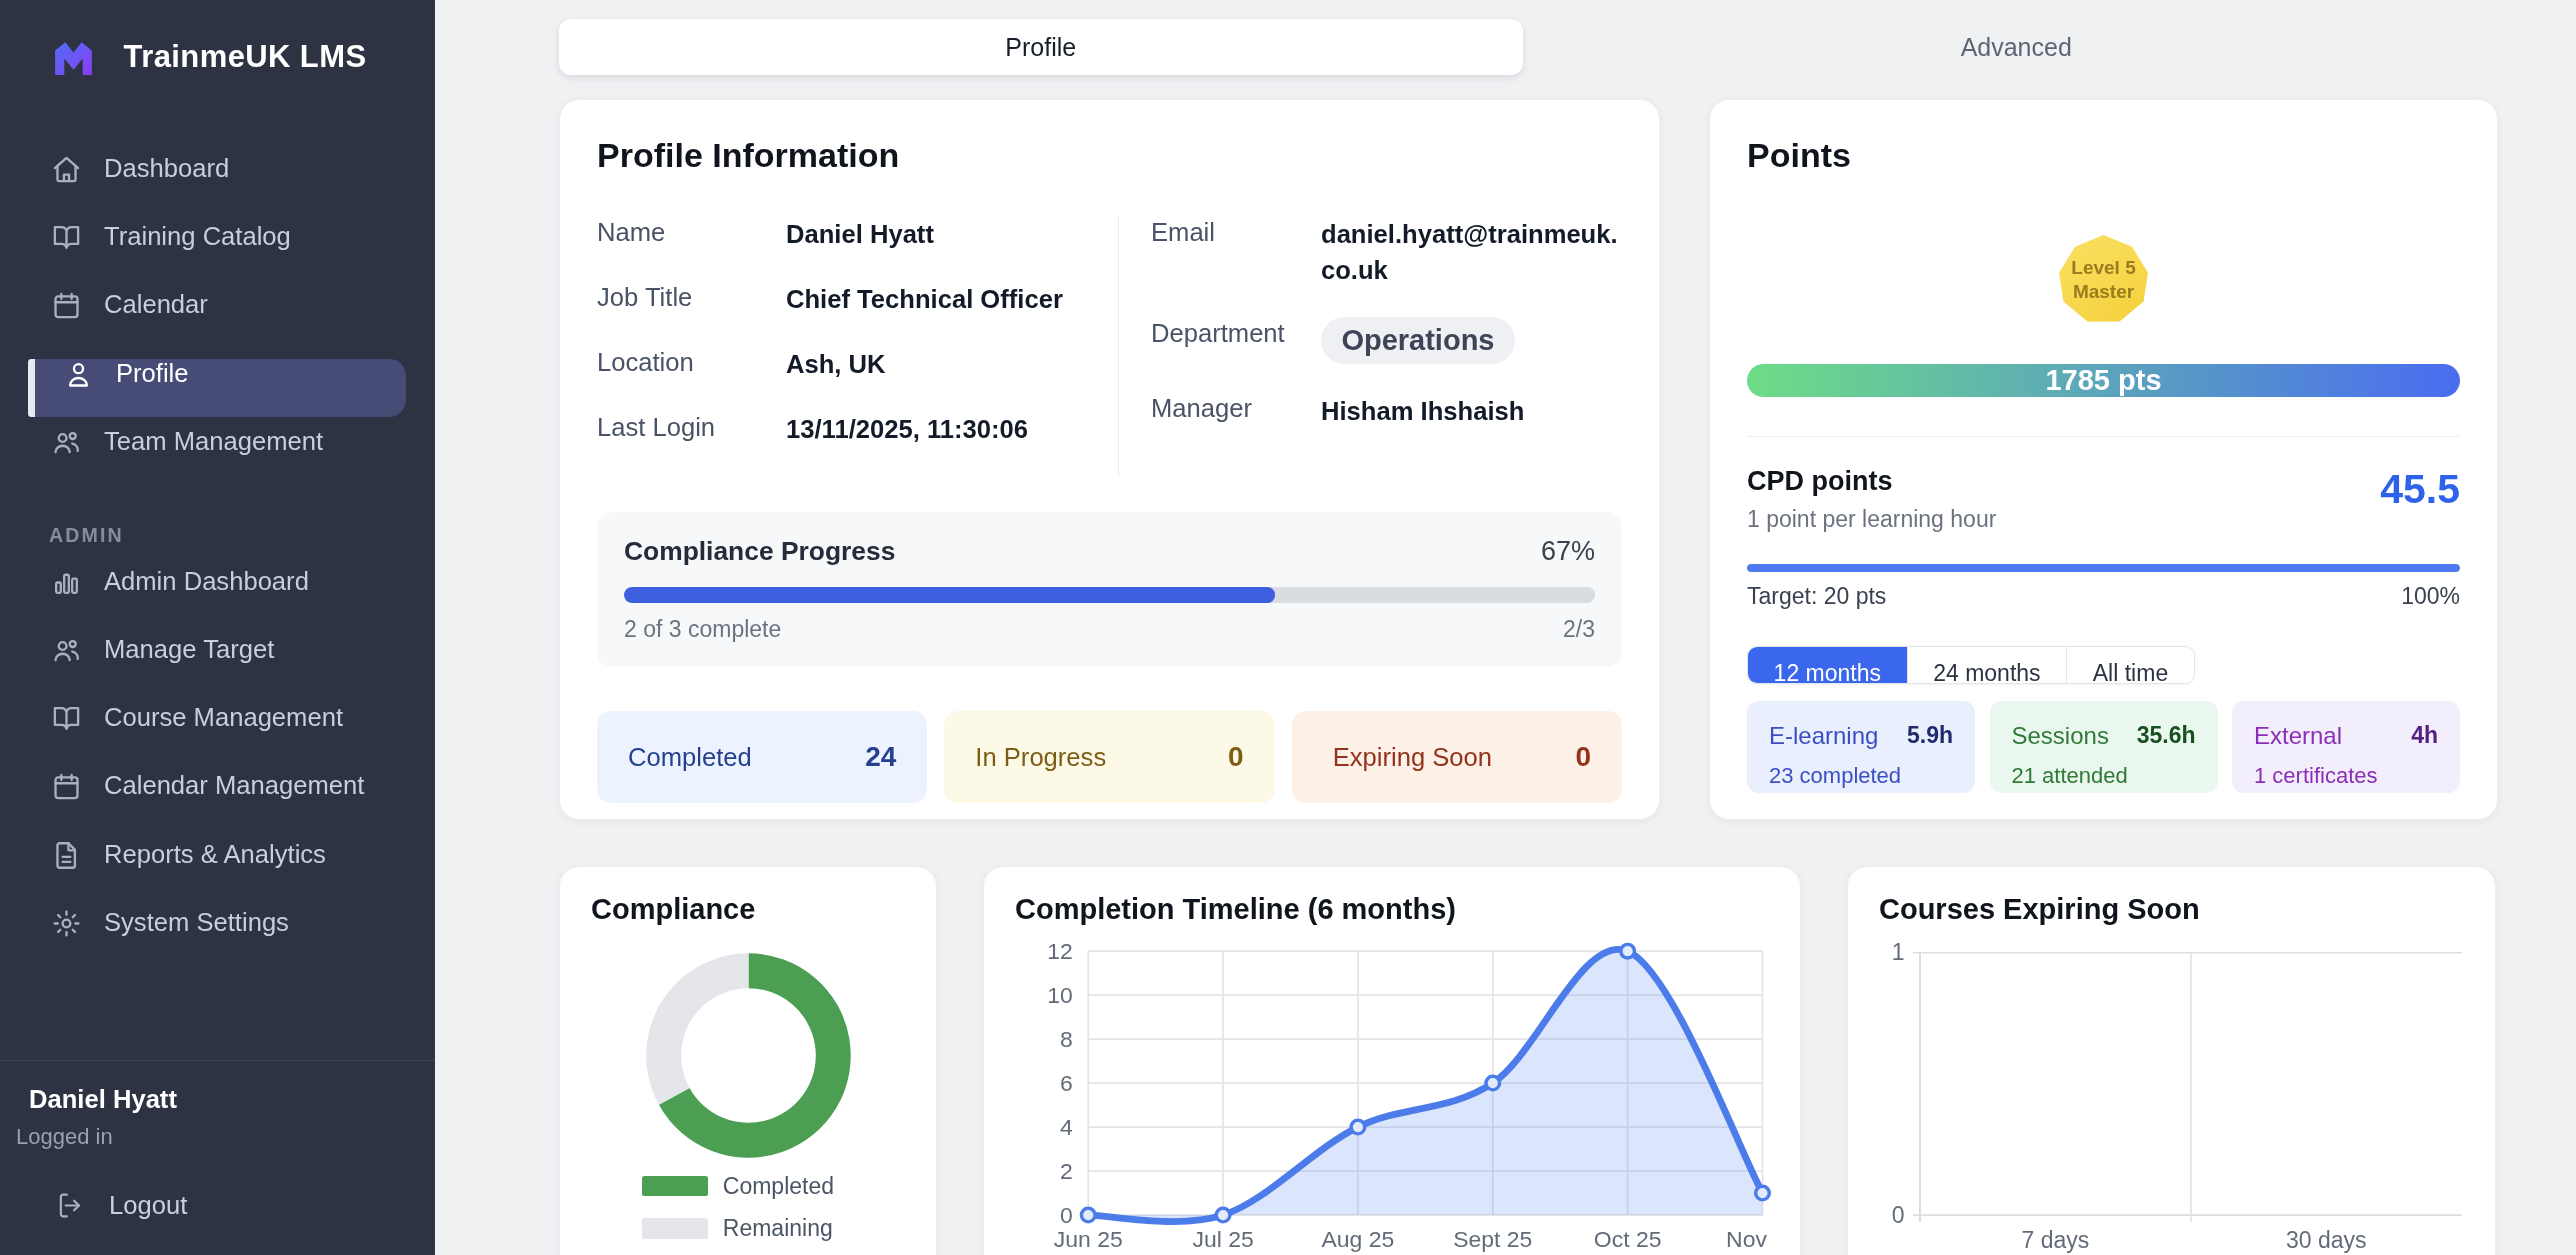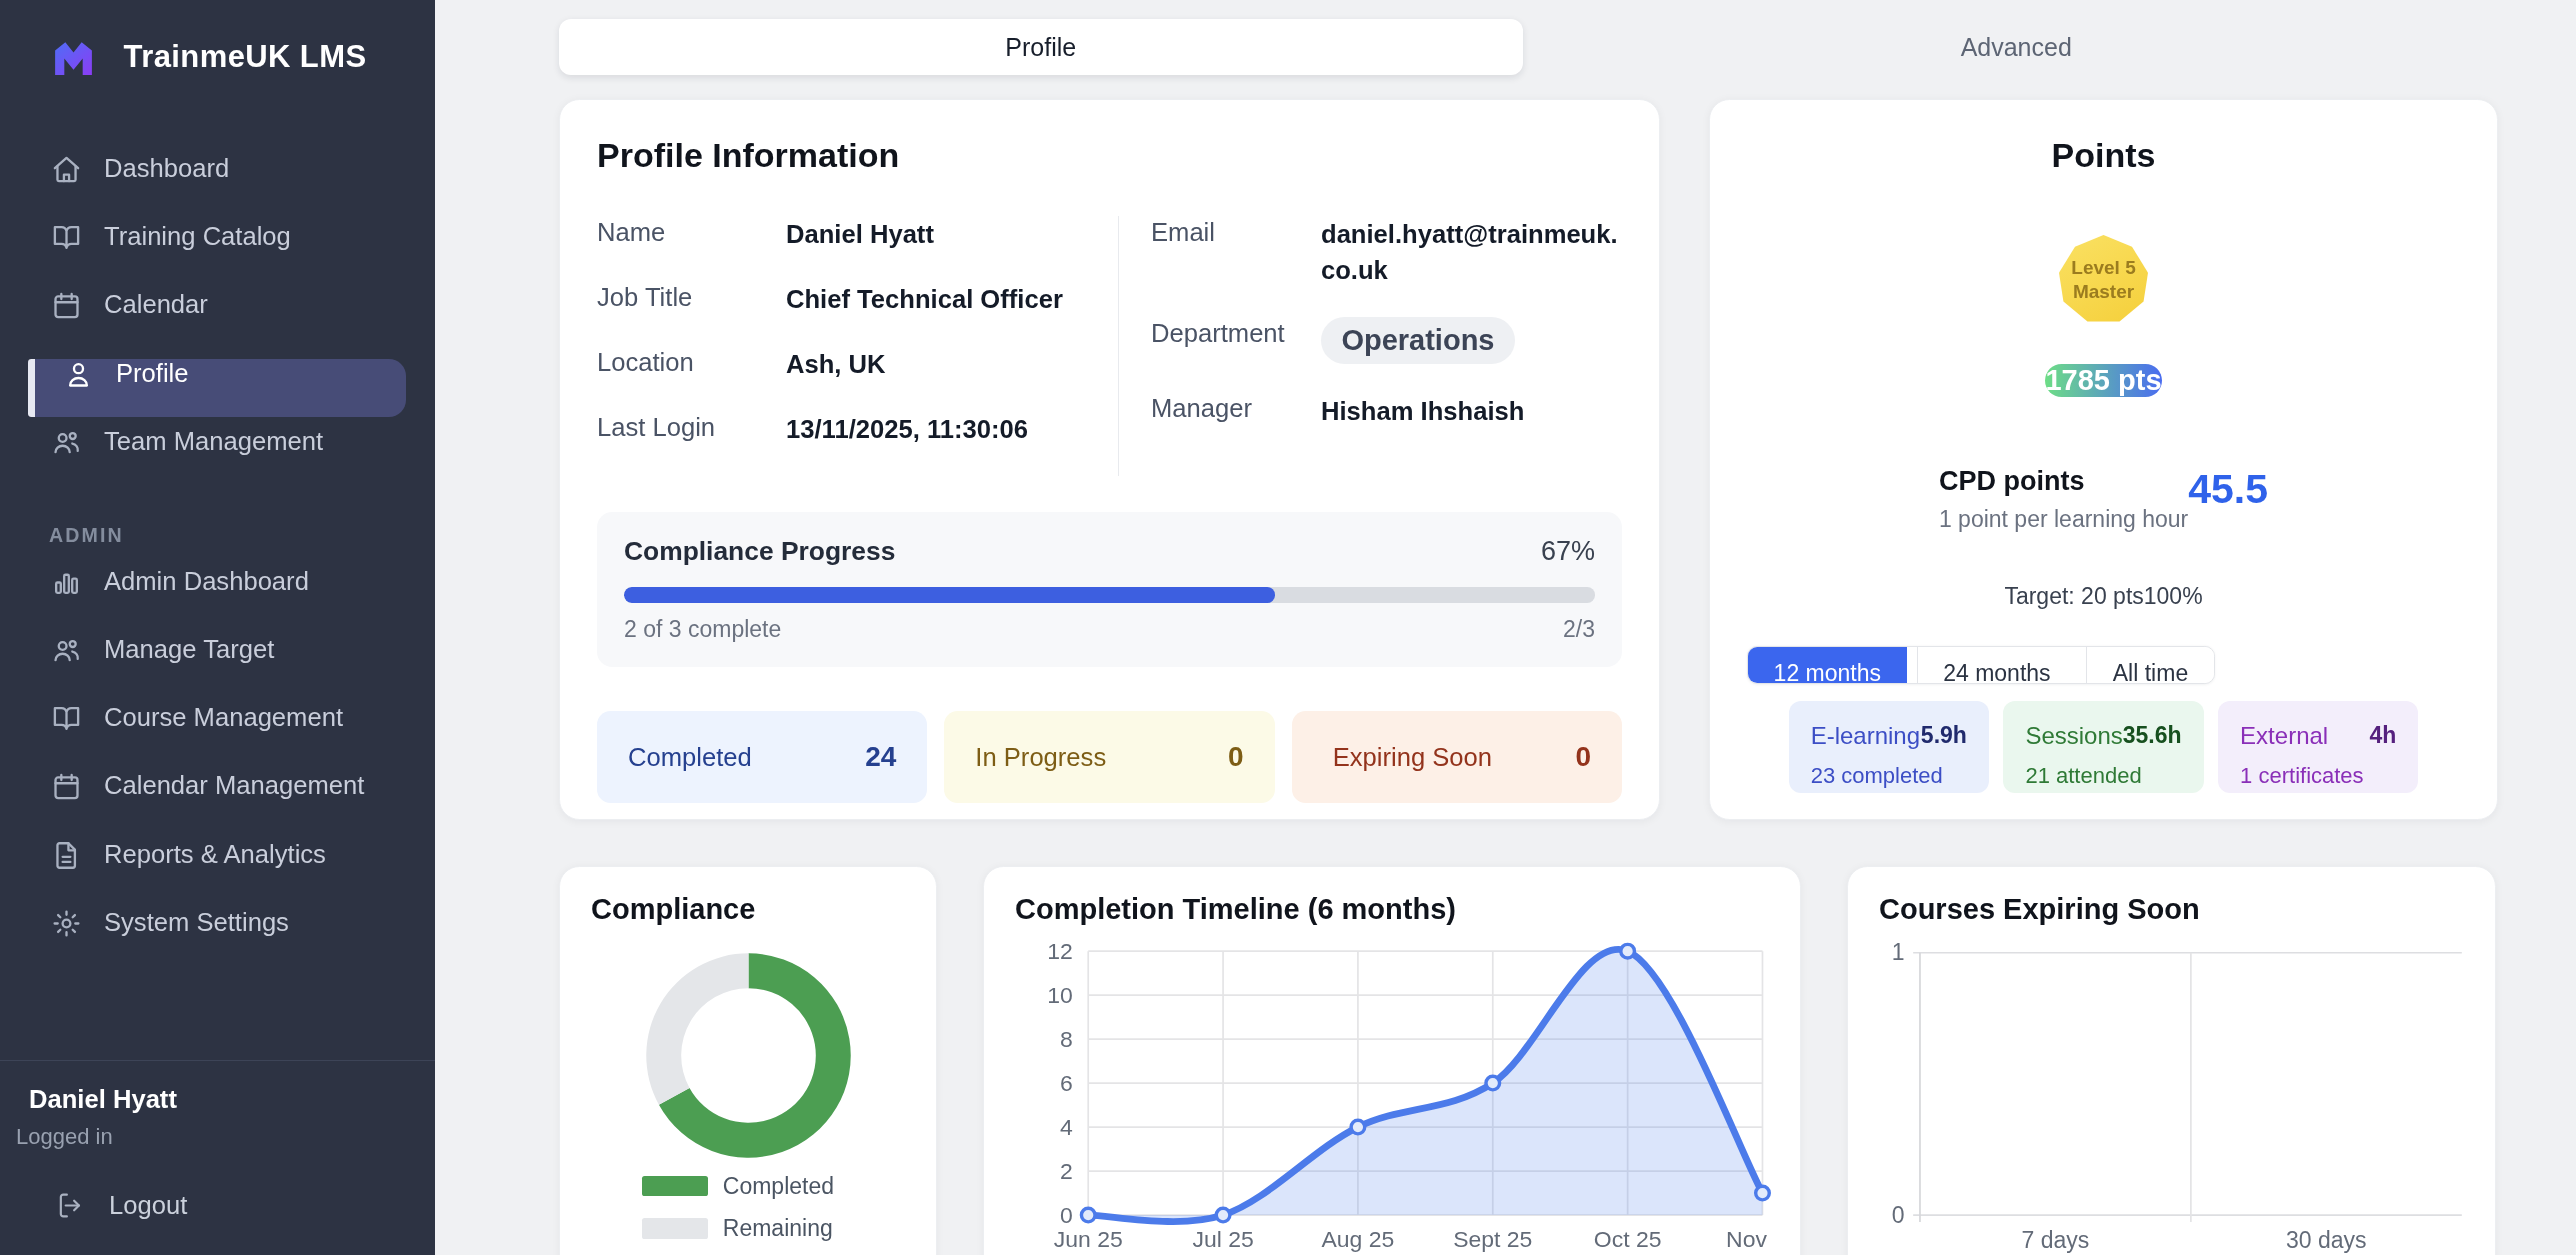--- a/index.html
+++ b/index.html
@@ -67,42 +67,42 @@
   .stats { margin-top:44px; display:grid; grid-template-columns:1fr 1fr 1fr; gap:17px; }
   .stat { height:92px; border-radius:13.6px; padding:0 31px; display:flex;
     align-items:center; justify-content:space-between; }
   .stat .slabel { font-size:25.6px; }
   .stat .svalue { font-size:28px; font-weight:bold; }
   .stat.completed { background:#edf3fe; color:#25408f; }
   .stat.inprogress { background:#fcfae7; color:#7d5d15; }
   .stat.expiring { background:#fdf0e7; color:#93331c;padding-left:41px; }
 
   
-  .points-card { height:721px; padding:36px 37px 25.6px; display:flex; flex-direction:column;align-items:center; }
+  .points-card { height:721px; padding:36px 37px 25.6px; display:flex; flex-direction:column; }
   .badge-wrap { margin-top:60px; display:flex; justify-content:center; }
   .hex-badge { width:89px; height:90px; background:linear-gradient(150deg,#fae163,#f5cf3a);
     clip-path:polygon(50% 0%, 82% 13%, 100% 42%, 95% 74%, 68% 96%, 32% 96%, 5% 74%, 0% 42%, 18% 13%);
     display:flex; flex-direction:column; align-items:center; justify-content:center;
     filter:drop-shadow(0 5.1px 6.8px rgba(160,120,10,.25)); }
   .hex-badge div { font-size:19px; font-weight:bold; color:#9b7c1f; line-height:24px; }
   .points-pill { margin-top:39px; height:37px; border-radius:19px;
     background:linear-gradient(90deg,#6ddd86,#4a6cf0); display:flex; align-items:center;
     justify-content:center; color:#ffffff; font-size:29px; font-weight:bold; }
   .points-divider { margin-top:39px; border-top:1.7px solid #eceef1; }
   .cpd-head { margin-top:29px; display:flex; justify-content:space-between; align-items:flex-start; }
   .cpd-title { font-size:27px; font-weight:bold; color:#10141c; }
   .cpd-sub { margin-top:8.5px; font-size:23px; color:#6b7280; }
   .cpd-value { font-size:41px; font-weight:bold; color:#2f62ea; }
   .cpd-track { margin-top:31px; height:12.8px; background:#e4e7ec; border-radius:6.8px; overflow:hidden; }
   .cpd-track > .fill { height:100%; background:#4d78ef; border-radius:6.8px; }
   .cpd-target-row { margin-top:11px; display:flex; justify-content:space-between;
     font-size:23px; color:#39414f; }
   .range-tabs { margin-top:36px; display:inline-flex; align-self:flex-start;
     background:#ffffff; border:1.7px solid #e3e5e9; border-radius:10.2px; overflow:hidden;
-    box-shadow:0 0.9px 2.6px rgba(20,28,45,.06);gap:10px; }
+    box-shadow:0 0.9px 2.6px rgba(20,28,45,.06); }
   .range-tab { padding:12.8px 25.6px; font-size:23px; color:#2b3342; background:#fff;
     border:none; border-left:1.7px solid #e3e5e9; cursor:pointer;
     font-family:"Liberation Sans", sans-serif; }
   .range-tab:first-child { border-left:none; }
   .range-tab.active { background:#3b66ee; color:#ffffff; }
   .minis { margin-top:17px; display:grid; grid-template-columns:1fr 1fr 1fr; gap:14.5px; }
   .mini { border-radius:12px; padding:20.4px 22px; height:92px; }
   .mini .mtop { display:flex; justify-content:space-between; align-items:center; }
   .mini .mlabel { font-size:24px; }
   .mini .mvalue { font-size:23px; font-weight:bold; }

